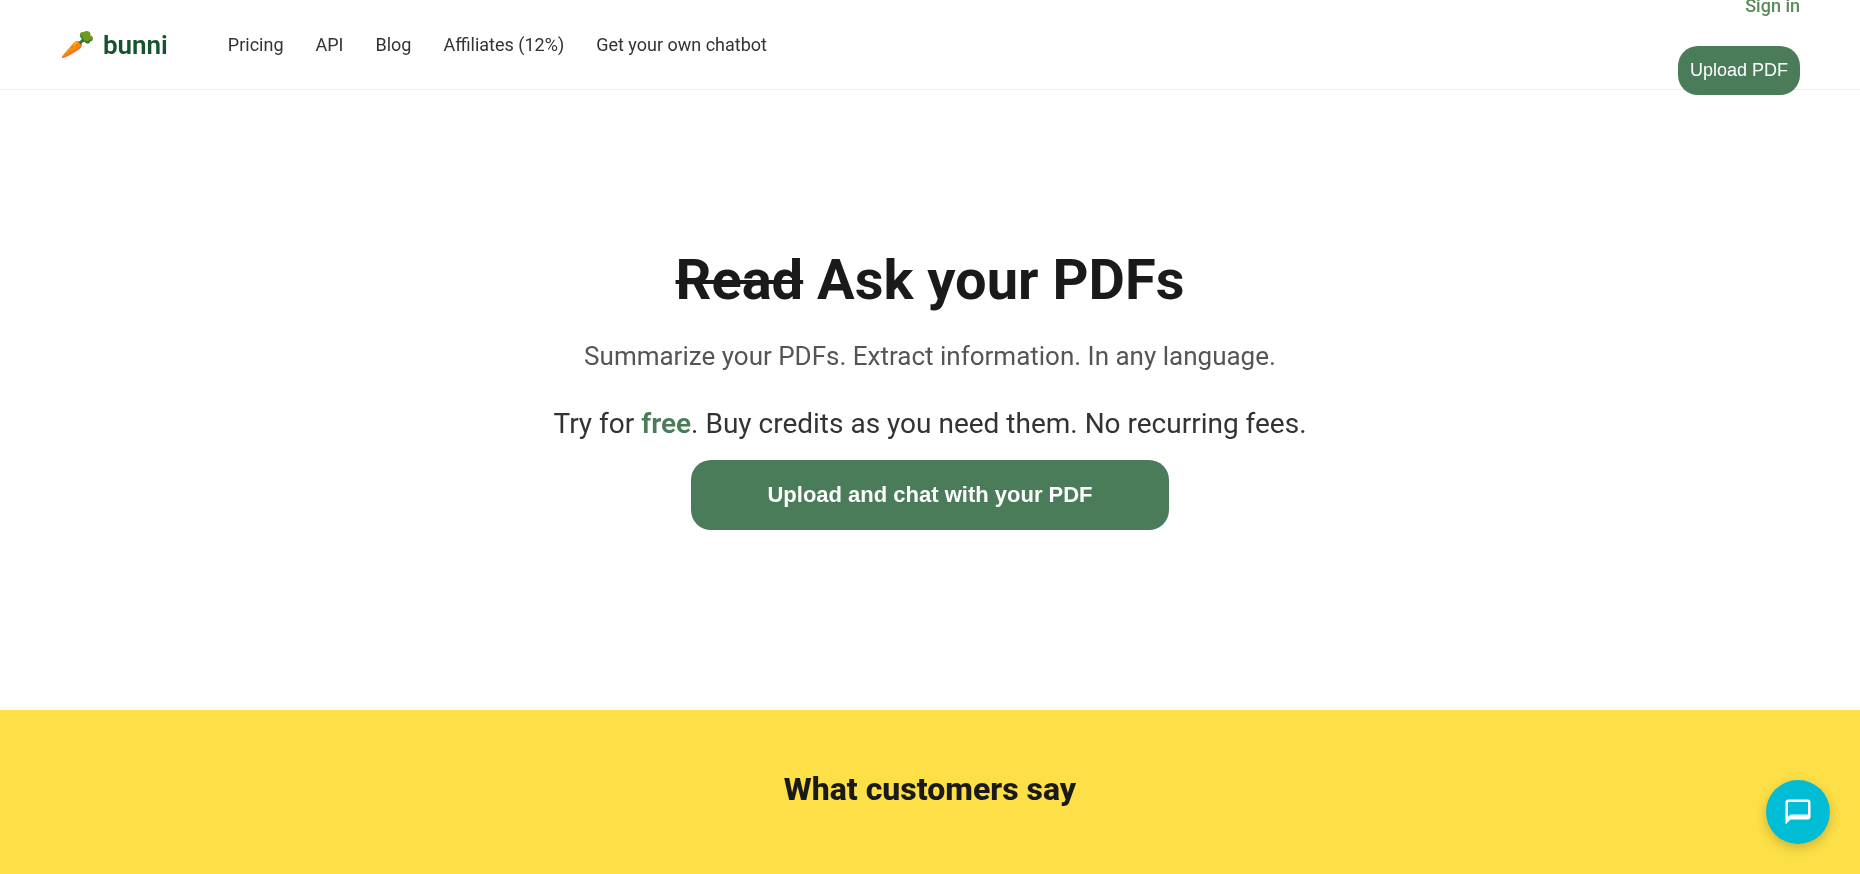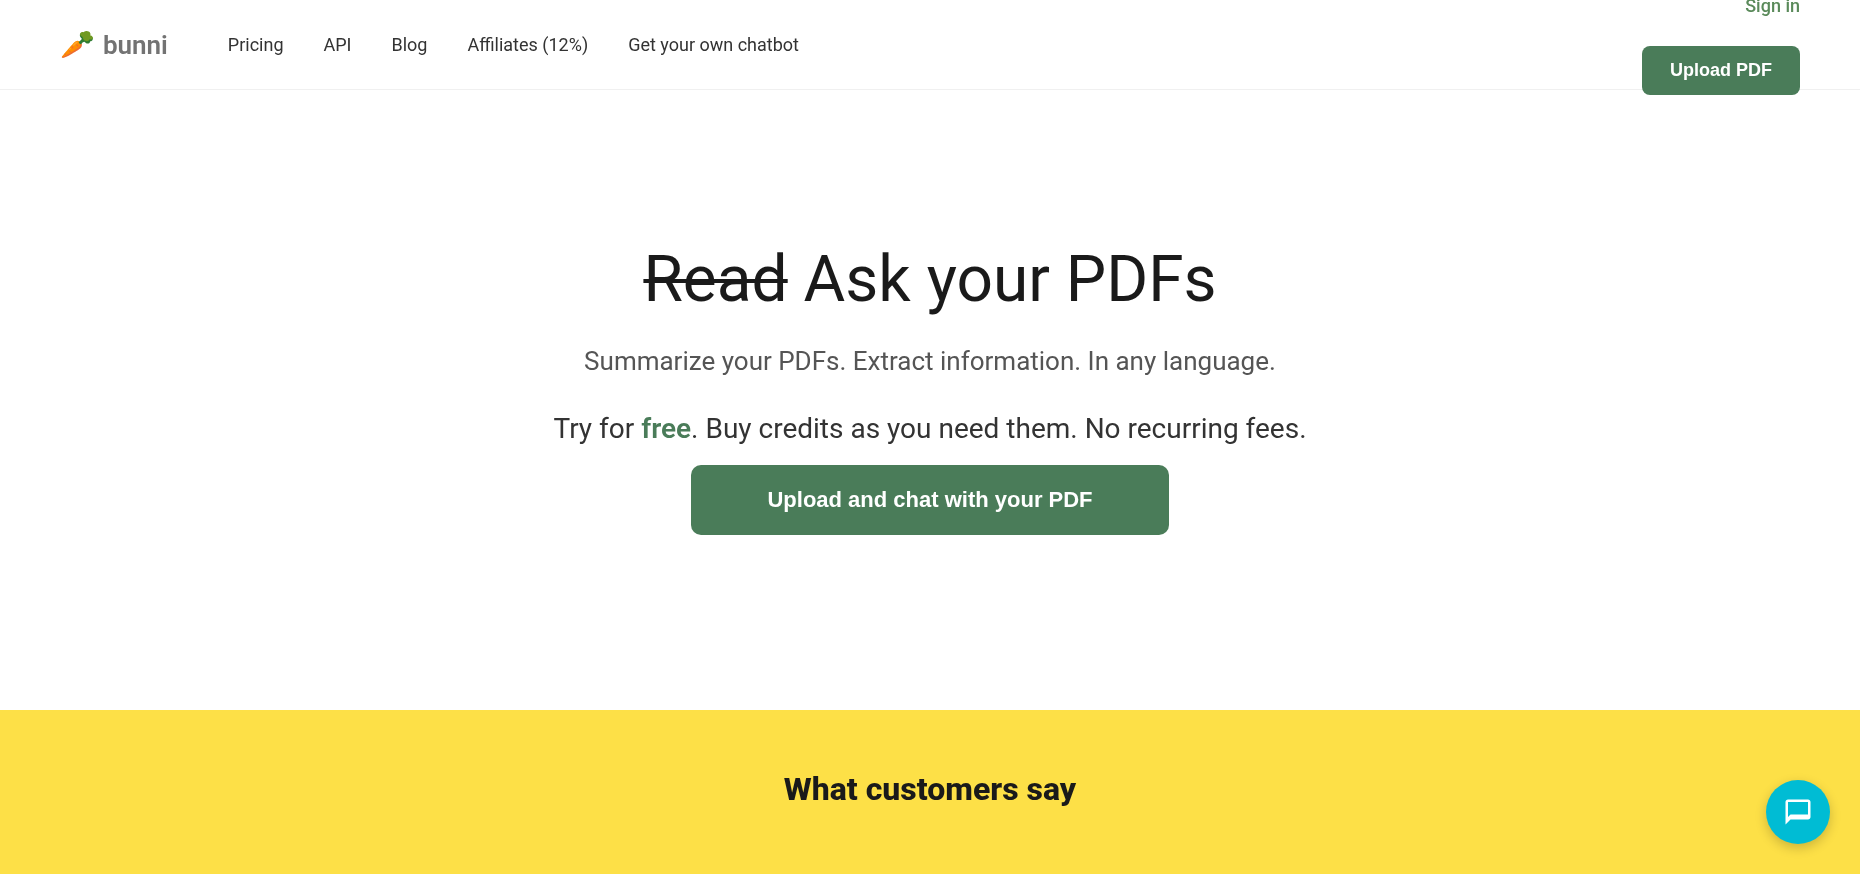--- a/index.html
+++ b/index.html
@@ -40,27 +40,27 @@
       text-decoration: none;
     }
 
     .logo-icon {
       font-size: 28px;
     }
 
     .logo-text {
       font-size: 26px;
       font-weight: 600;
-      color: #737373;
+      color: #14532d;
     }
 
     .nav-links {
       display: flex;
       align-items: center;
-      gap: 40px;
+      gap: 32px;
       list-style: none;
     }
 
     .nav-links a {
       text-decoration: none;
       color: #333;
       font-size: 18px;
       font-weight: 400;
     }
 
@@ -75,43 +75,43 @@
       text-decoration: none;
       color: #5a8a5a;
       font-size: 18px;
       font-weight: 500;
     }
 
     .upload-btn-nav {
       background: #4a7c59;
       color: #fff;
       border: none;
-      border-radius: 8px;
-      padding: 14px 28px;
+      border-radius: 20px;
+      padding: 14px 12px;
       font-size: 18px;
-      font-weight: 700;
+      font-weight: 400;
       cursor: pointer;
       white-space: nowrap;
     }
 
     
     .hero {
       display: flex;
       flex-direction: column;
       align-items: center;
       justify-content: center;
       padding: 80px 60px 100px;
       background: #fff;
       text-align: center;
       min-height: 620px;
     }
 
     .hero-heading {
-      font-size: 64px;
-      font-weight: 400;
+      font-size: 56px;
+      font-weight: 700;
       color: #1a1a1a;
       line-height: 1.1;
       margin-bottom: 30px;
     }
 
     .hero-heading .strikethrough {
       text-decoration: line-through;
       text-decoration-thickness: 4px;
       color: #1a1a1a;
     }
@@ -139,21 +139,21 @@
       font-size: 26px;
       font-weight: 700;
       color: #333;
       margin-bottom: 50px;
     }
 
     .hero-cta-btn {
       background: #4a7c59;
       color: #fff;
       border: none;
-      border-radius: 10px;
+      border-radius: 20px;
       padding: 22px 76px;
       font-size: 22px;
       font-weight: 600;
       cursor: pointer;
     }
 
     
     .testimonials-section {
       background: #fde047;
       padding: 60px 60px 40px;

